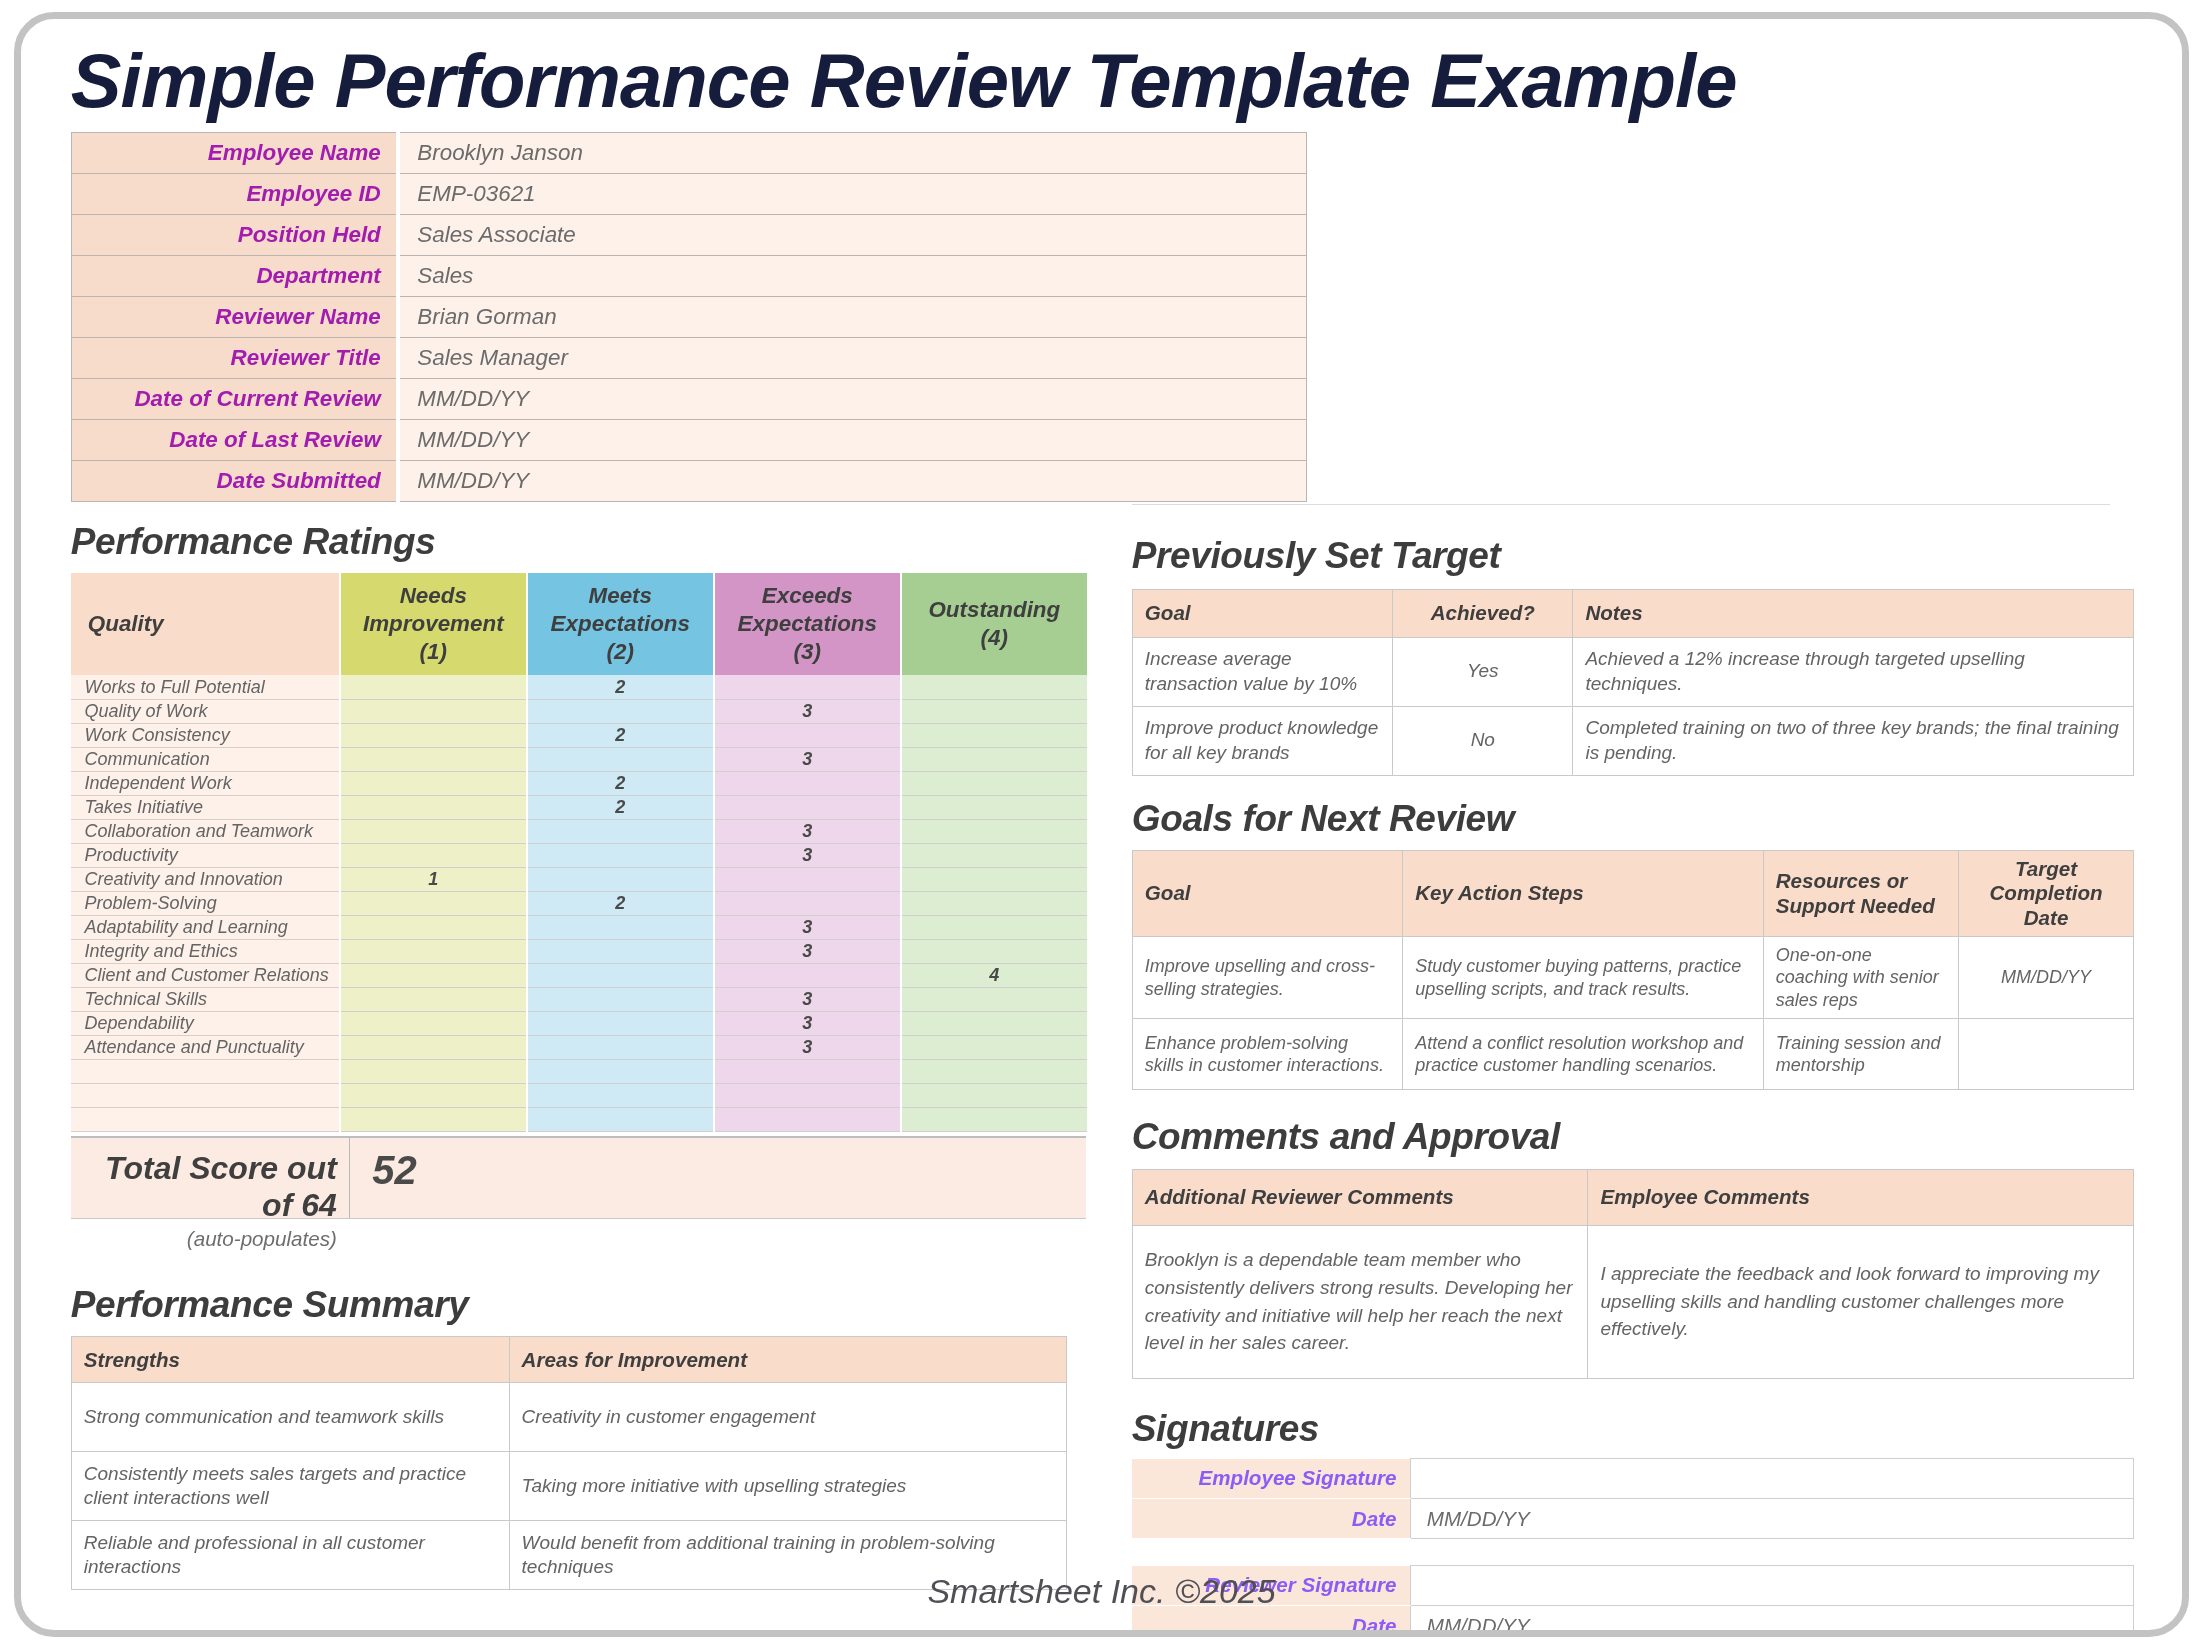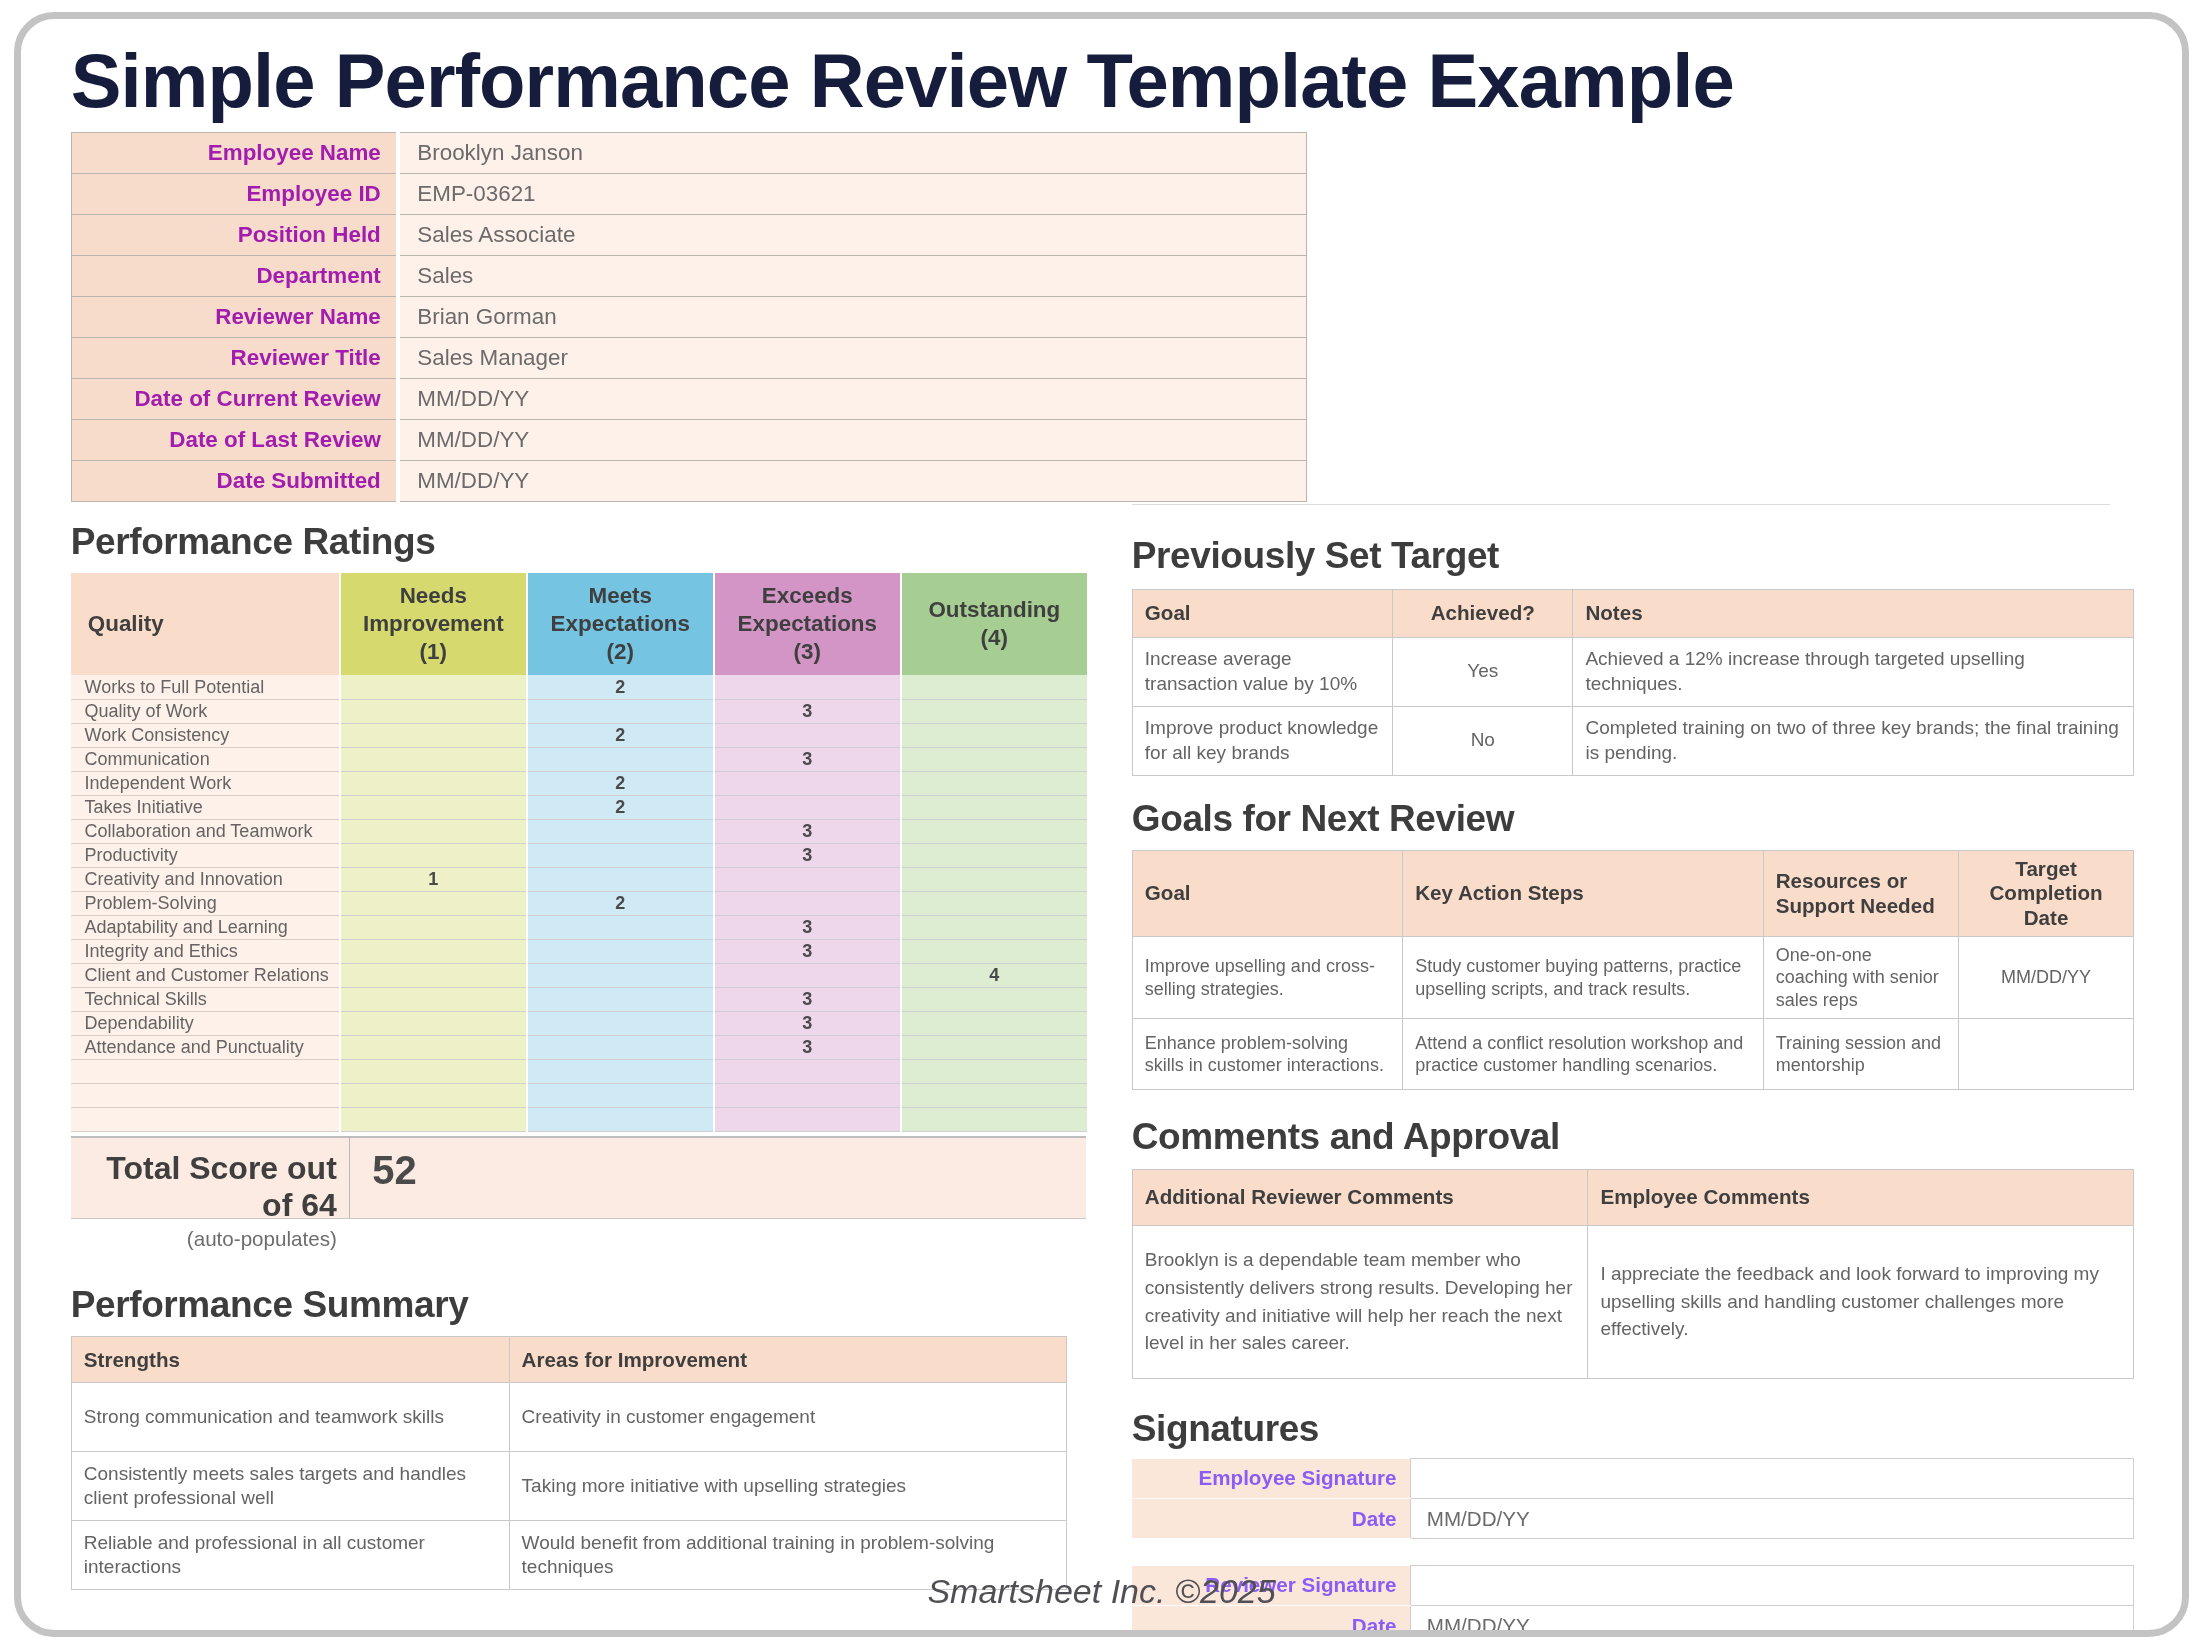--- a/index.html
+++ b/index.html
@@ -5,21 +5,21 @@
   * { margin:0; padding:0; box-sizing:border-box; }
   html,body { background:#ffffff; }
   .page {
     position:relative; width:2203px; height:1651px; background:#ffffff;
     font-family:"Liberation Sans", sans-serif; color:#606060; overflow:hidden;
   }
   .sheet {
     position:absolute; left:13.8px; top:12px; right:13.8px; bottom:13.8px;
     border:7.7px solid #c3c3c3; border-radius:40px; background:#ffffff; overflow:hidden;
   }
-  .content { position:absolute; left:50px; top:0; right:48px; }
+  .content { position:absolute; left:50px; top:0; right:48px;font-style:italic; }
 
   .main-title {
     margin-top:20.6px; font-size:76px; font-weight:800; letter-spacing:-0.9px;
     color:#161d3c; line-height:1.08; white-space:nowrap;
   }
 
   
   table { border-collapse:collapse; }
   .info-table { width:1236px; margin-top:10.3px; border:1.7px solid #bbb5b0; }
   .info-table tr { border-bottom:1.7px solid #bbb5b0; }
@@ -353,21 +353,21 @@
                 <th>Strengths</th>
                 <th>Areas for Improvement</th>
               </tr>
             </thead>
             <tbody>
               <tr>
                   <td>Strong communication and teamwork skills</td>
                   <td>Creativity in customer engagement</td>
                 </tr>
               <tr>
-                  <td>Consistently meets sales targets and handles client professional well</td>
+                  <td>Consistently meets sales targets and practice client interactions well</td>
                   <td>Taking more initiative with upselling strategies</td>
                 </tr>
               <tr>
                   <td>Reliable and professional in all customer interactions</td>
                   <td>Would benefit from additional training in problem-solving techniques</td>
                 </tr>
             </tbody>
           </table>
         </div>
 

